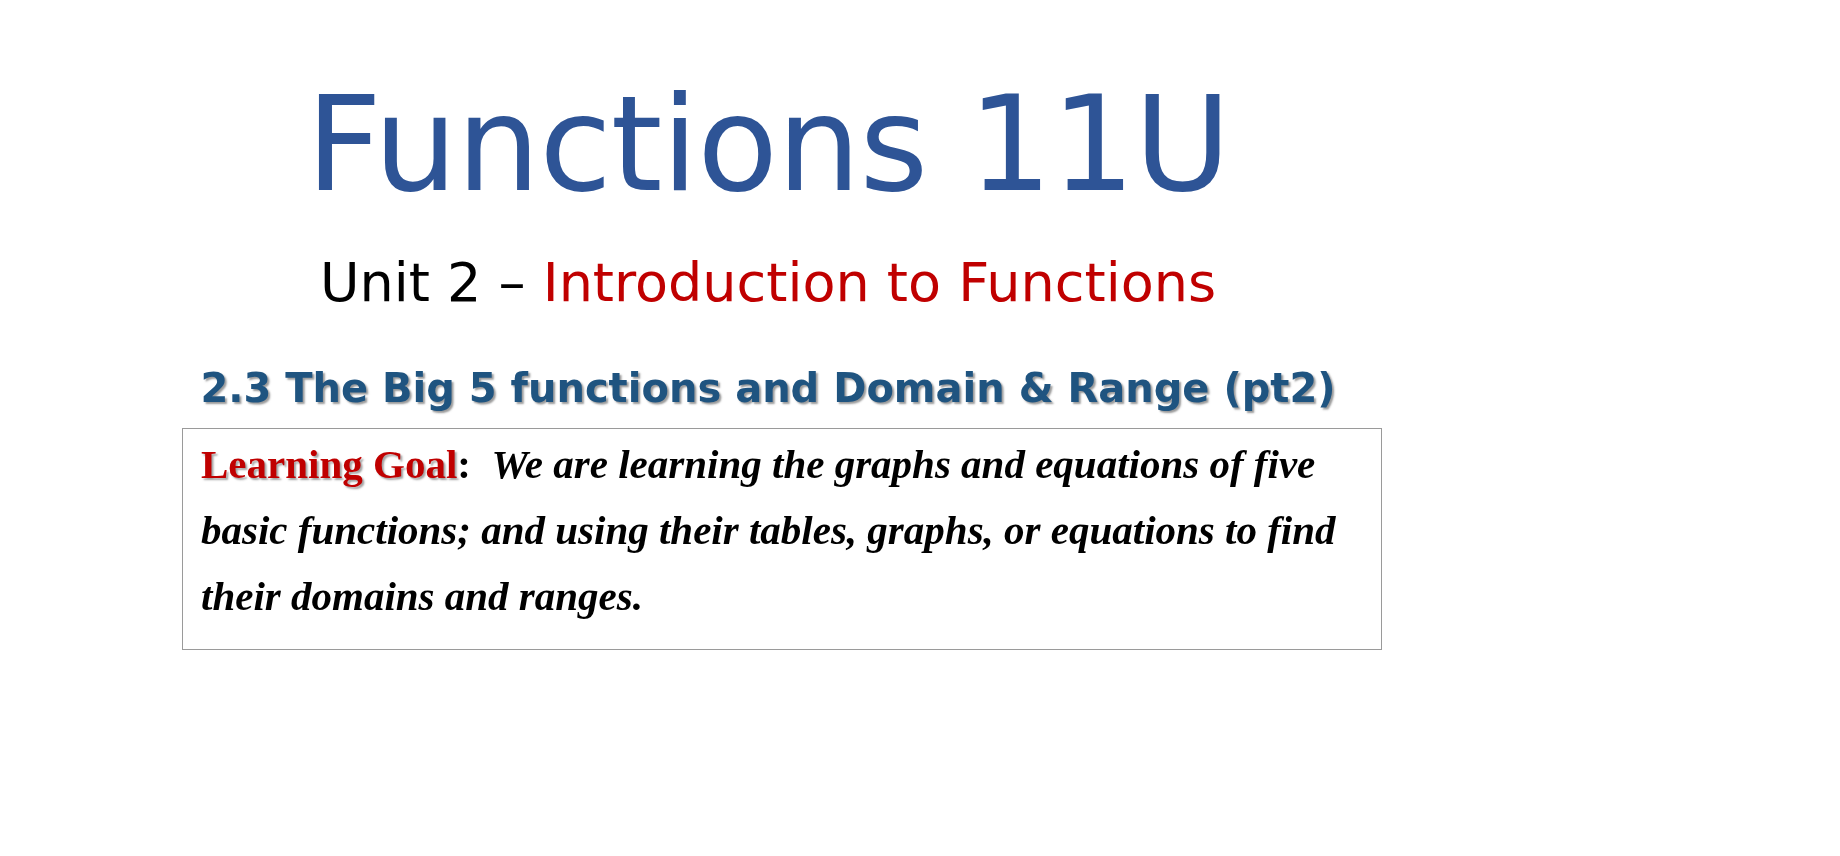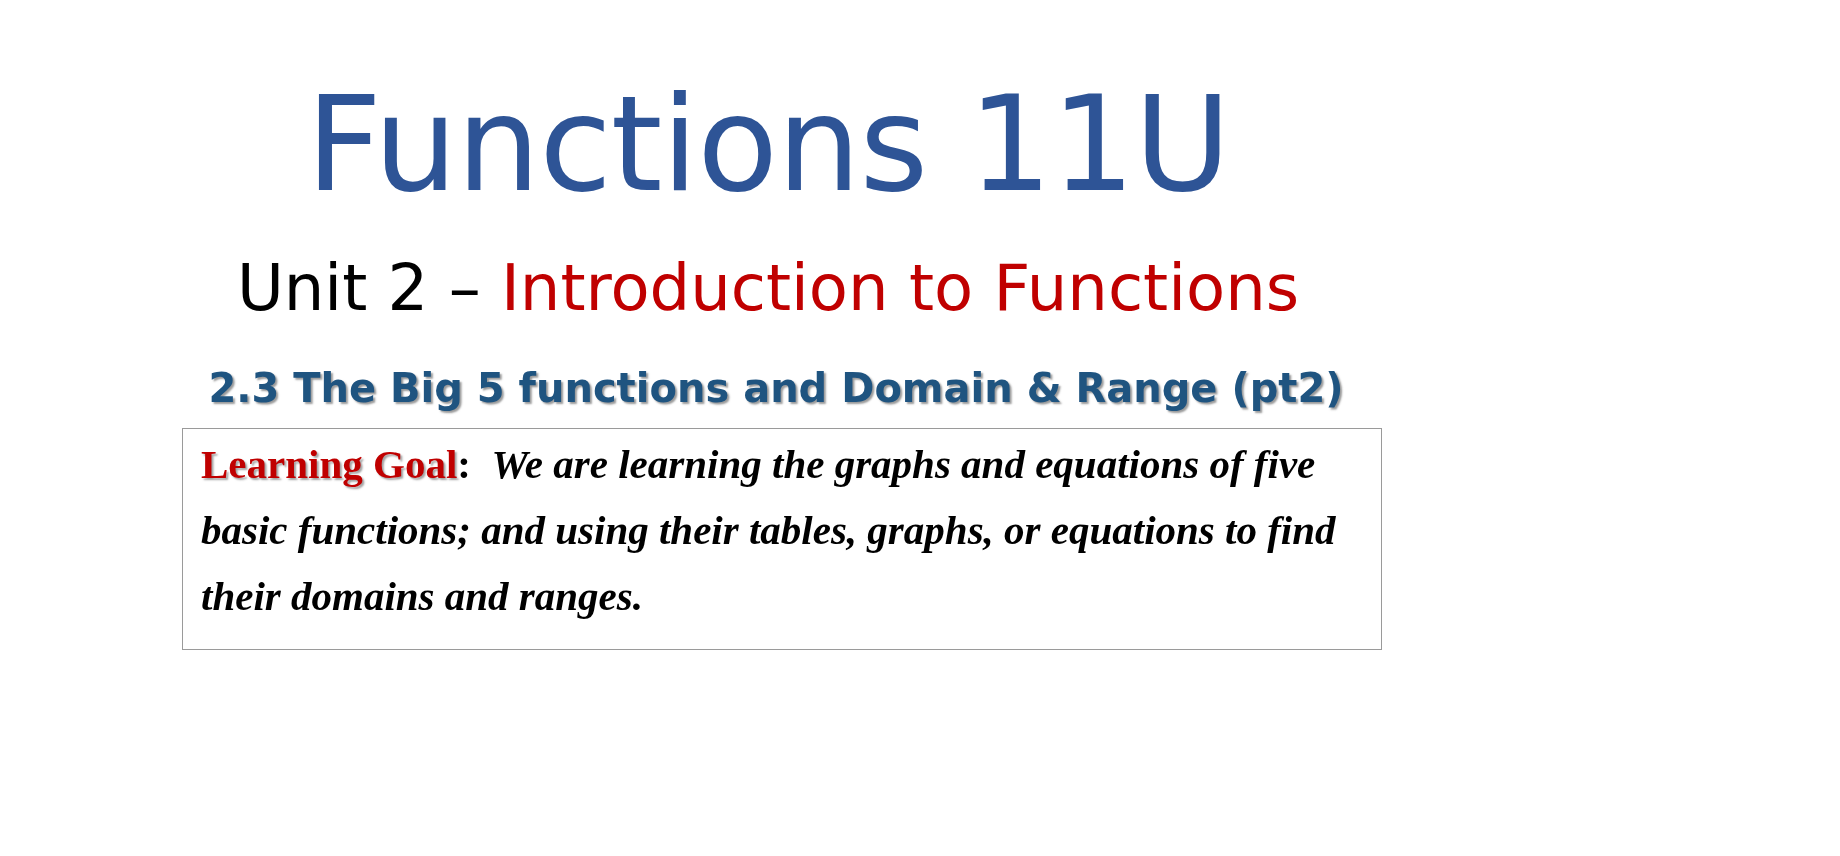--- a/index.html
+++ b/index.html
@@ -41,31 +41,31 @@
 
   
   .subtitle-line {
     position: absolute;
     left: 0;
     top: 256px;
     width: 1536px;
     text-align: center;
     font-family: "DejaVu Sans", "Liberation Sans", sans-serif;
     font-weight: 400;
-    font-size: 64px;
+    font-size: 54px;
     line-height: 1.0;
     white-space: nowrap;
   }
   .subtitle-unit { color: #000000; }
   .subtitle-topic { color: #C00000; }
 
   
   .section-line {
     position: absolute;
-    left: 8px;
+    left: 0;
     top: 368px;
     width: 1536px;
     text-align: center;
     font-family: "DejaVu Sans", "Liberation Sans", sans-serif;
     font-weight: 700;
     font-size: 40px;
     line-height: 1.0;
     color: #1F5480;
     letter-spacing: 0px;
     white-space: nowrap;

